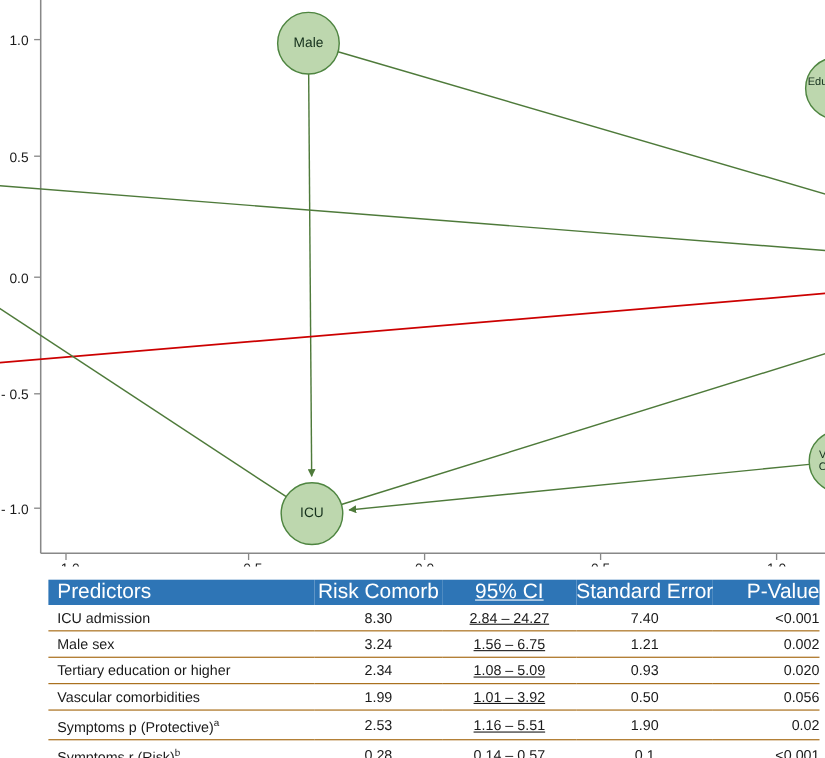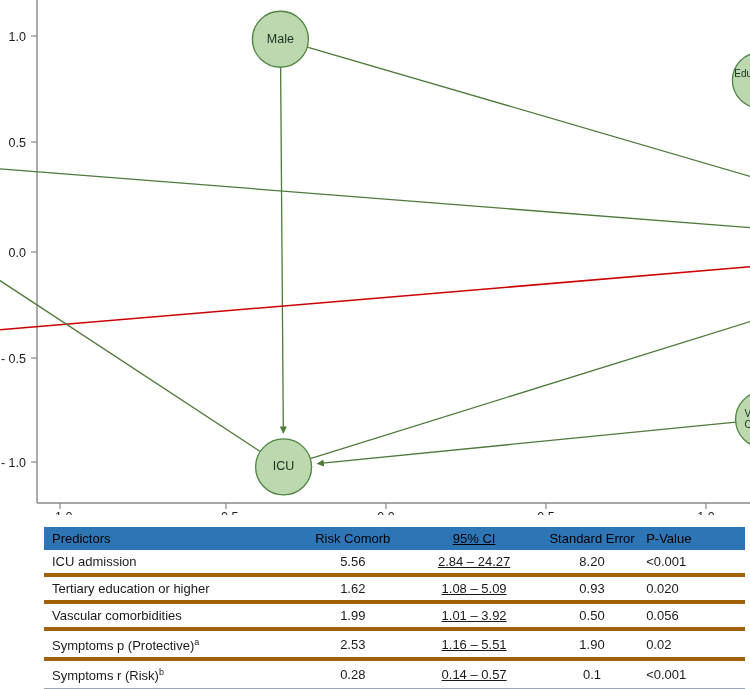--- a/index.html
+++ b/index.html
@@ -63,34 +63,34 @@
   #results-table th,
   #results-table td {
     padding: 0;
     height: 23px;
     line-height: 23px;
     font-weight: normal;
     white-space: nowrap;
   }
   #results-table thead th {
     background: #2E75B6;
-    color: #000000;
-    font-size: 13px;
+    color: #ffffff;
+    font-size: 19px;
   }
   #results-table tbody tr {
-    border-bottom: 4px solid #a16207;
+    border-bottom: 1px solid #a16207;
   }
   #results-table tbody tr:last-child {
     border-bottom: 1px solid #9aa8b5;
   }
   .col-pred  { width: 258px; text-align: left;   padding-left: 8px !important; box-sizing: border-box; }
   .col-rr    { width: 118px; text-align: center; }
   .col-ci    { width: 132px; text-align: center; text-decoration: underline; }
   .col-se    { width: 110px; text-align: center; }
-  .col-pv    { width: 103px; text-align: left; }
+  .col-pv    { width: 103px; text-align: right; }
   sup { font-size: 9px; vertical-align: super; }
 </style>
 </head>
 <body>
 
 <div id="root">
 
   <div id="plot">
     <svg width="750" height="515" viewBox="0 0 750 515" xmlns="http://www.w3.org/2000/svg">
       <defs>
@@ -190,28 +190,35 @@
         <th class="col-pred">Predictors</th>
         <th class="col-rr">Risk Comorb</th>
         <th class="col-ci">95% CI</th>
         <th class="col-se">Standard Error</th>
         <th class="col-pv">P-Value</th>
       </tr>
     </thead>
     <tbody id="table-body">
         <tr>
           <td class="col-pred">ICU admission</td>
-          <td class="col-rr">5.56</td>
+          <td class="col-rr">8.30</td>
           <td class="col-ci">2.84 – 24.27</td>
-          <td class="col-se">8.20</td>
+          <td class="col-se">7.40</td>
           <td class="col-pv">&lt;0.001</td>
         </tr>
         <tr>
+          <td class="col-pred">Male sex</td>
+          <td class="col-rr">3.24</td>
+          <td class="col-ci">1.56 – 6.75</td>
+          <td class="col-se">1.21</td>
+          <td class="col-pv">0.002</td>
+        </tr>
+        <tr>
           <td class="col-pred">Tertiary education or higher</td>
-          <td class="col-rr">1.62</td>
+          <td class="col-rr">2.34</td>
           <td class="col-ci">1.08 – 5.09</td>
           <td class="col-se">0.93</td>
           <td class="col-pv">0.020</td>
         </tr>
         <tr>
           <td class="col-pred">Vascular comorbidities</td>
           <td class="col-rr">1.99</td>
           <td class="col-ci">1.01 – 3.92</td>
           <td class="col-se">0.50</td>
           <td class="col-pv">0.056</td>

